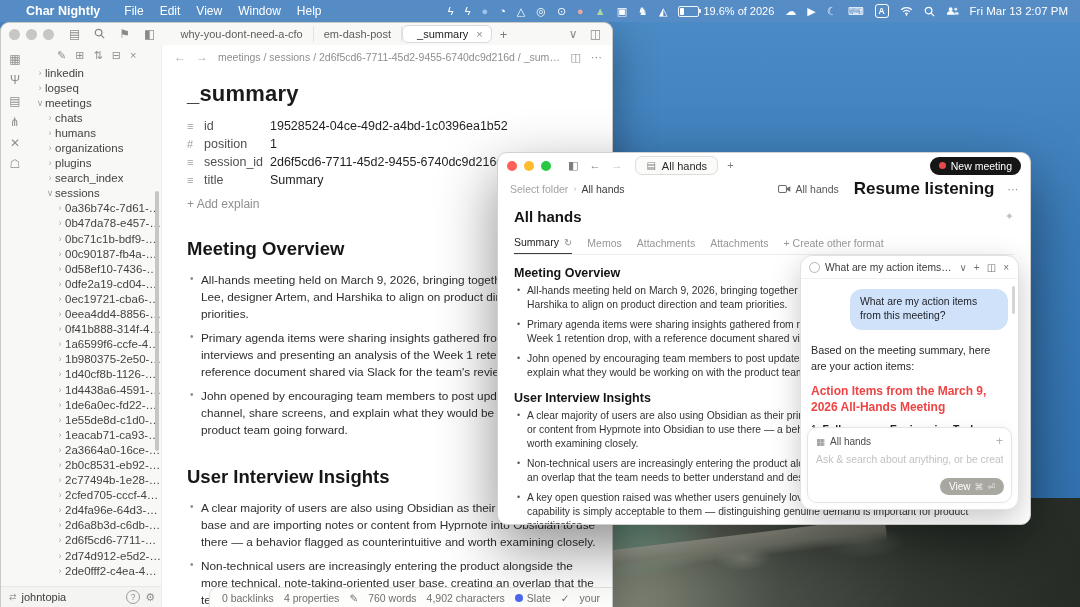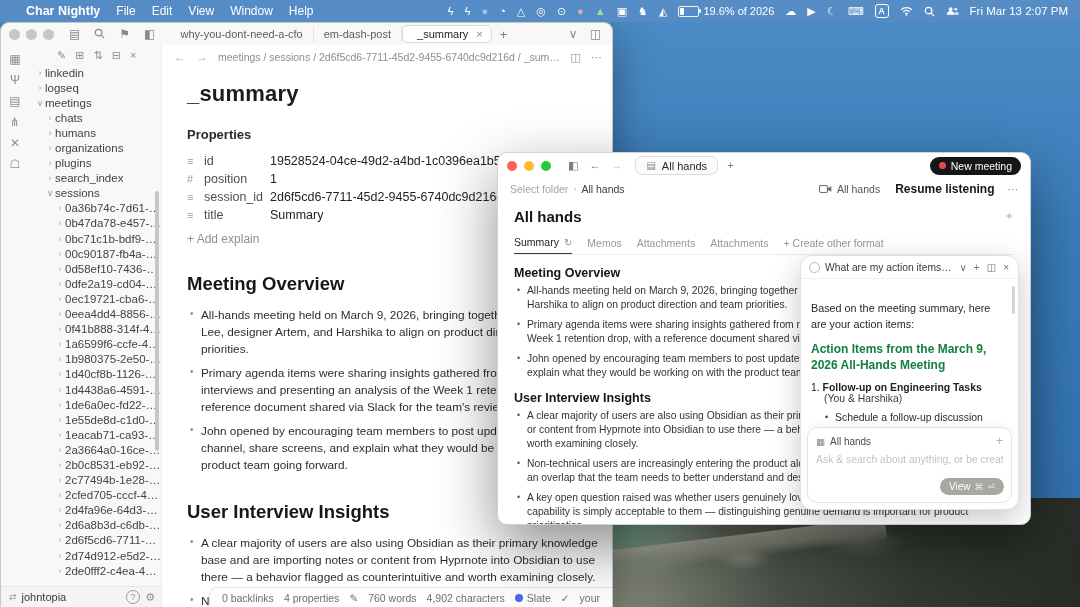--- a/index.html
+++ b/index.html
@@ -14,21 +14,21 @@
       radial-gradient(60px 24px at 55% 40%, rgba(180,185,170,.25), transparent 70%),
       linear-gradient(102deg,#8f9486 0%,#767b6d 16%,#4a5048 40%,#343a33 66%,#262b26 100%);}
   .rock .ridge{position:absolute;left:-10px;top:34%;width:62%;height:22%;
     background:linear-gradient(180deg,#b5b4a6 0%,#8b8e7f 55%,rgba(90,95,85,0) 100%);
     transform:rotate(-7deg);border-radius:4px;opacity:.85;}
   
   #menubar{position:absolute;left:0;top:0;right:0;height:22px;z-index:40;
     background:rgba(86,140,197,.96);display:flex;align-items:center;color:#fff;
     font-size:12px;padding:0 12px;box-sizing:border-box;}
   #menubar .apple{font-size:13px;margin-right:14px;}
-  #menubar .appname{font-weight:bold;font-size:12.5px;margin-right:16px;}
+  #menubar .appname{font-weight:bold;font-size:12.5px;margin-right:24px;}
   #menubar .menu{margin-right:16px;}
   #menubar .spacer{flex:1;}
   #mb-icons{display:flex;align-items:center;gap:11px;}
   .mb-ic{font-size:11px;line-height:1;display:inline-flex;align-items:center;}
   .batt{display:inline-flex;align-items:center;gap:4px;font-size:11px;}
   .batt .shell{position:relative;width:19px;height:9px;border:1px solid rgba(255,255,255,.9);border-radius:2px;}
   .batt .shell i{position:absolute;left:1px;top:1px;bottom:1px;width:4px;background:#fff;border-radius:1px;}
   .batt .shell u{position:absolute;right:-3px;top:2px;width:2px;height:4px;background:rgba(255,255,255,.85);border-radius:0 1px 1px 0;}
   #menubar .clock{font-size:11.5px;margin-left:11px;white-space:nowrap;}
   
@@ -107,21 +107,21 @@
   #new-meeting{display:flex;align-items:center;gap:5px;background:#161616;border-radius:9px;
     height:18px;padding:0 9px;color:#fff;font-size:10.5px;}
   #new-meeting .rd{width:7px;height:7px;border-radius:50%;background:#e5484d;}
   #hn-toolbar{height:22px;display:flex;align-items:center;padding:0 12px;gap:5px;font-size:10.5px;}
   #hn-toolbar .sf{color:#a3a3a1;text-align:center;}
   #hn-toolbar .gt{color:#b9b9b7;font-size:9px;}
   #hn-toolbar .pg{color:#3c3c3c;}
   #hn-toolbar .sp{flex:1;}
   #hn-toolbar .cam{color:#6d6d6b;display:inline-flex;}
   #hn-toolbar .camlbl{color:#565654;}
-  #hn-toolbar .resume{font-weight:bold;color:#161616;font-size:12px;margin-left:10px;}
+  #hn-toolbar .resume{font-weight:bold;color:#161616;font-size:17px;margin-left:10px;}
   #hn-toolbar .more{color:#8d8d8b;margin-left:8px;}
   #hn-content{padding:8px 16px 0 16px;}
   #hn-titlerow{display:flex;align-items:center;}
   #hn-title{font-size:15px;font-weight:bold;color:#141414;flex:1;}
   #hn-sparkle{color:#c2c2c0;font-size:11px;}
   #hn-tabs{display:flex;align-items:center;gap:15px;margin-top:11px;font-size:10.5px;color:#979795;}
   #hn-tabs .t{padding-bottom:5px;}
   #hn-tabs .t.active{color:#1c1c1c;border-bottom:1.5px solid #3c3c3c;display:flex;gap:5px;align-items:center;}
   #hn-tabs .t.active .rf{color:#8d8d8b;font-size:10px;}
   #hn-rule{border-bottom:1px solid #ededeb;margin:0;}
@@ -134,23 +134,23 @@
   #chat{position:absolute;left:800px;top:255px;width:219px;height:255px;z-index:30;
     background:#fff;border:1px solid #e1e1df;border-radius:12px;box-sizing:border-box;
     box-shadow:0 10px 30px rgba(0,0,0,.22);overflow:hidden;}
   #chat-head{height:22px;display:flex;align-items:center;gap:5px;padding:0 8px;border-bottom:1px solid #f0f0ee;}
   #chat-head .cir{width:9px;height:9px;border:1.3px solid #b5b5b3;border-radius:50%;flex:none;}
   #chat-head .ttl{flex:1;font-size:10.3px;color:#3a3a3a;white-space:nowrap;overflow:hidden;text-overflow:ellipsis;}
   #chat-head .hic{color:#717171;font-size:10px;padding:0 1px;}
   #chat-scroll{position:absolute;right:3px;top:30px;width:3px;height:28px;background:#d4d4d2;border-radius:2px;}
   #bubble{margin:10px 10px 0 auto;width:158px;background:#cfe2fa;border-radius:12px;
     padding:6px 10px;font-size:10.4px;line-height:1.38;color:#21242a;box-sizing:border-box;}
-  #ai{padding:21px 12px 0 10px;}
+  #ai{padding:12px 12px 0 10px;}
   #ai .intro{font-size:10.8px;line-height:1.5;color:#28282a;}
-  #ai h4{font-size:12px;line-height:1.32;color:#15803d;margin:10px 0 0 0;}
+  #ai h4{font-size:12px;line-height:1.32;color:#ef4444;margin:10px 0 0 0;}
   #ai .item{margin-top:8px;font-size:10.4px;color:#222;}
   #ai .item .num{display:inline;}
   #ai .item b{font-weight:bold;}
   #ai .item .ass{margin-left:13px;color:#3c3c3c;}
   #ai ul{margin:7px 0 0 0;padding:0 0 0 24px;list-style:none;}
   #ai li{position:relative;font-size:10.4px;line-height:1.4;color:#2c2c2c;}
   #ai li:before{content:"•";position:absolute;left:-10px;top:0;color:#333;font-size:9px;}
   #chat-input{position:absolute;left:6px;right:6px;bottom:6px;height:74px;border:1px solid #e4e4e2;
     border-radius:10px;background:#fff;box-shadow:0 -2px 8px rgba(0,0,0,.04);}
   #ci-top{display:flex;align-items:center;padding:6px 8px 0 8px;gap:5px;}
@@ -419,21 +419,20 @@
       <div id="editor">
         <div id="ed-nav">
           <span class="arr">←</span>
           <span class="arr">→</span>
           <span class="crumb">meetings / sessions / 2d6f5cd6-7711-45d2-9455-6740dc9d216d / _summary</span>
           <span class="ric">◫</span>
           <span class="ric">⋯</span>
         </div>
         <div id="ed-content">
           <div id="note-title">_summary</div>
-          <div id="props-label">Properties</div>
           <div id="props">
               <div class="prow">
                 <span class="pic">≡</span>
                 <span class="pkey">id</span>
                 <span class="pval">19528524-04ce-49d2-a4bd-1c0396ea1b52</span>
               </div>
               <div class="prow">
                 <span class="pic">#</span>
                 <span class="pkey">position</span>
                 <span class="pval">1</span>
@@ -556,20 +555,21 @@
 
   <div id="chat">
     <div id="chat-head">
       <span class="cir"></span>
       <span class="ttl">What are my action items from this meet...</span>
       <span class="hic">∨</span>
       <span class="hic">+</span>
       <span class="hic">◫</span>
       <span class="hic">×</span>
     </div>
+    <div id="bubble">What are my action items from this meeting?</div>
     <div id="ai">
       <div class="intro">Based on the meeting summary, here are your action items:</div>
       <h4>Action Items from the March 9, 2026 All-Hands Meeting</h4>
       <div class="item">
         <span class="num">1.</span>
         <b>Follow-up on Engineering Tasks</b>
         <div class="ass">(You &amp; Harshika)</div>
       </div>
       <ul>
         <li>Schedule a follow-up discussion after the meeting to address previously</li>

